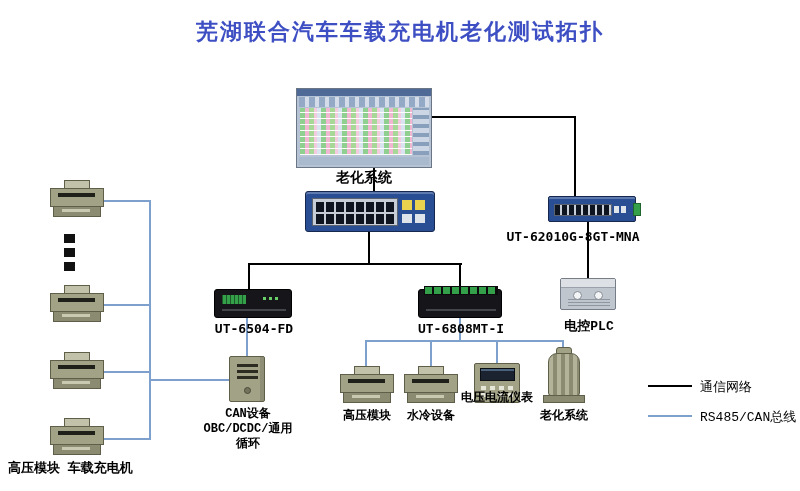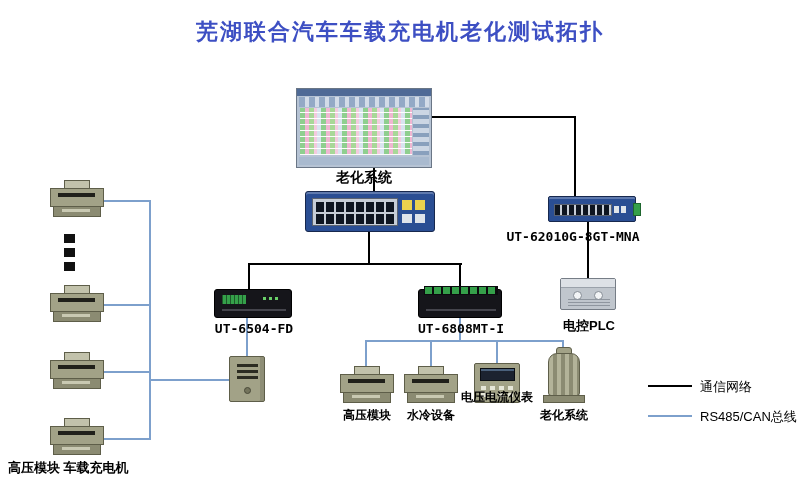--- a/index.html
+++ b/index.html
@@ -9,21 +9,21 @@
 
   .title { position:absolute; left:0; top:17px; width:800px; text-align:center;
            font-size:22px; font-weight:bold; letter-spacing:2px;
            color:var(--title-color,#3d4fc3); }
 
   .ln { position:absolute; }
   .ln-k { background:var(--comm-line-color,#000); }
   .ln-b { background:var(--bus-line-color,#7da0cc); }
 
   .lbl { position:absolute; font-weight:bold; color:#000; text-align:center;
-         font-size:13px; white-space:nowrap; }
+         font-size:13px; white-space:nowrap;font-family:Liberation Mono, monospace; }
   .mono { font-family:"DejaVu Sans Mono","Liberation Mono",monospace; font-size:13px; }
 
   
   .shot { position:absolute; left:296px; top:88px; width:136px; height:80px;
           background:#b6c3d4; border:1px solid #6a7686; }
   .shot-titlebar { height:7px; background:#4f6a96; }
   .shot-toolbar  { height:10px; margin:1px 2px 0; background:#d3dce8;
                    background-image:repeating-linear-gradient(90deg,#93a9c6 0 6px, transparent 6px 10px); }
   .shot-grid { position:absolute; left:3px; top:19px; width:112px; height:47px; background-color:#eef2f7;
                background-image:
@@ -250,20 +250,25 @@
   <div class="cool-base"></div>
 
   <div class="ln ln-k" style="left:648px;top:385px;width:44px;height:2px"></div>
   <div class="ln ln-b" style="left:648px;top:415px;width:44px;height:2px"></div>
 
   <div class="lbl" style="left:296px;top:169px;width:136px;font-size:14px">老化系统</div>
   <div class="lbl mono" style="left:498px;top:229px;width:150px">UT-62010G-8GT-MNA</div>
   <div class="lbl mono" style="left:214px;top:321px;width:80px">UT-6504-FD</div>
   <div class="lbl mono" style="left:416px;top:321px;width:90px">UT-6808MT-I</div>
   <div class="lbl" style="left:556px;top:317px;width:66px">电控PLC</div>
+  <div class="lbl" style="left:193px;top:407px;width:110px;font-size:12px;line-height:15px">
+    <div>CAN设备</div>
+    <div>OBC/DCDC/通用</div>
+    <div>循环</div>
+  </div>
   <div class="lbl" style="left:8px;top:459px;width:190px;text-align:left">高压模块 车载充电机</div>
   <div class="lbl" style="left:338px;top:407px;width:58px;font-size:12px">高压模块</div>
   <div class="lbl" style="left:402px;top:407px;width:58px;font-size:12px">水冷设备</div>
   <div class="lbl" style="left:458px;top:389px;width:78px;font-size:12px">电压电流仪表</div>
   <div class="lbl" style="left:537px;top:407px;width:54px;font-size:12px">老化系统</div>
   <div class="lbl" style="left:700px;top:378px;width:90px;text-align:left;font-weight:normal">通信网络</div>
   <div class="lbl" style="left:700px;top:408px;width:110px;text-align:left;font-weight:normal">RS485/CAN总线</div>
 
 </div>
 

